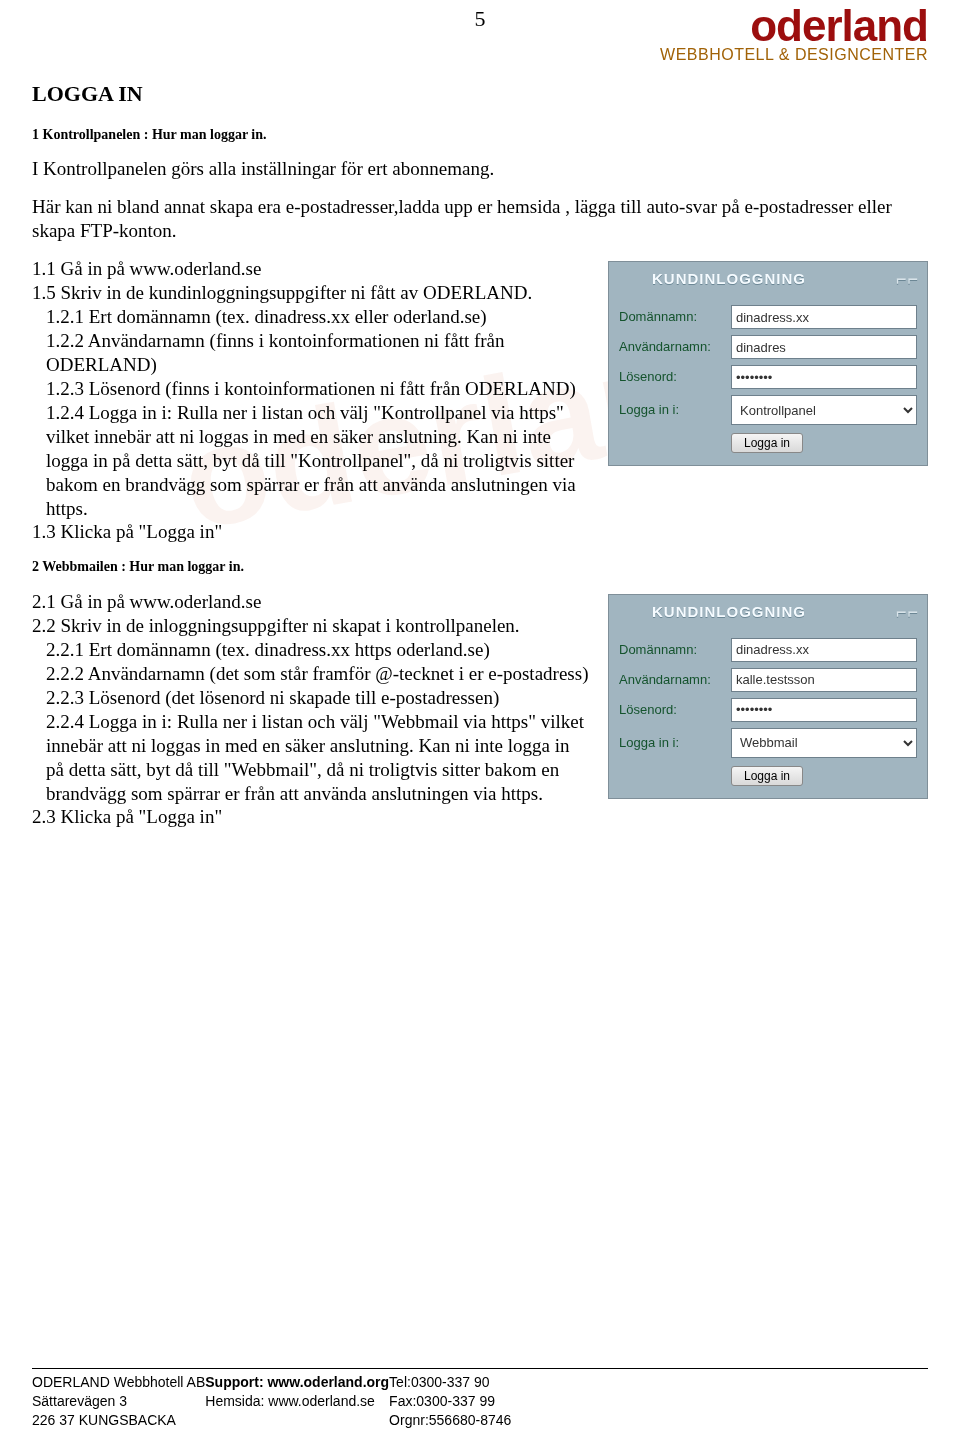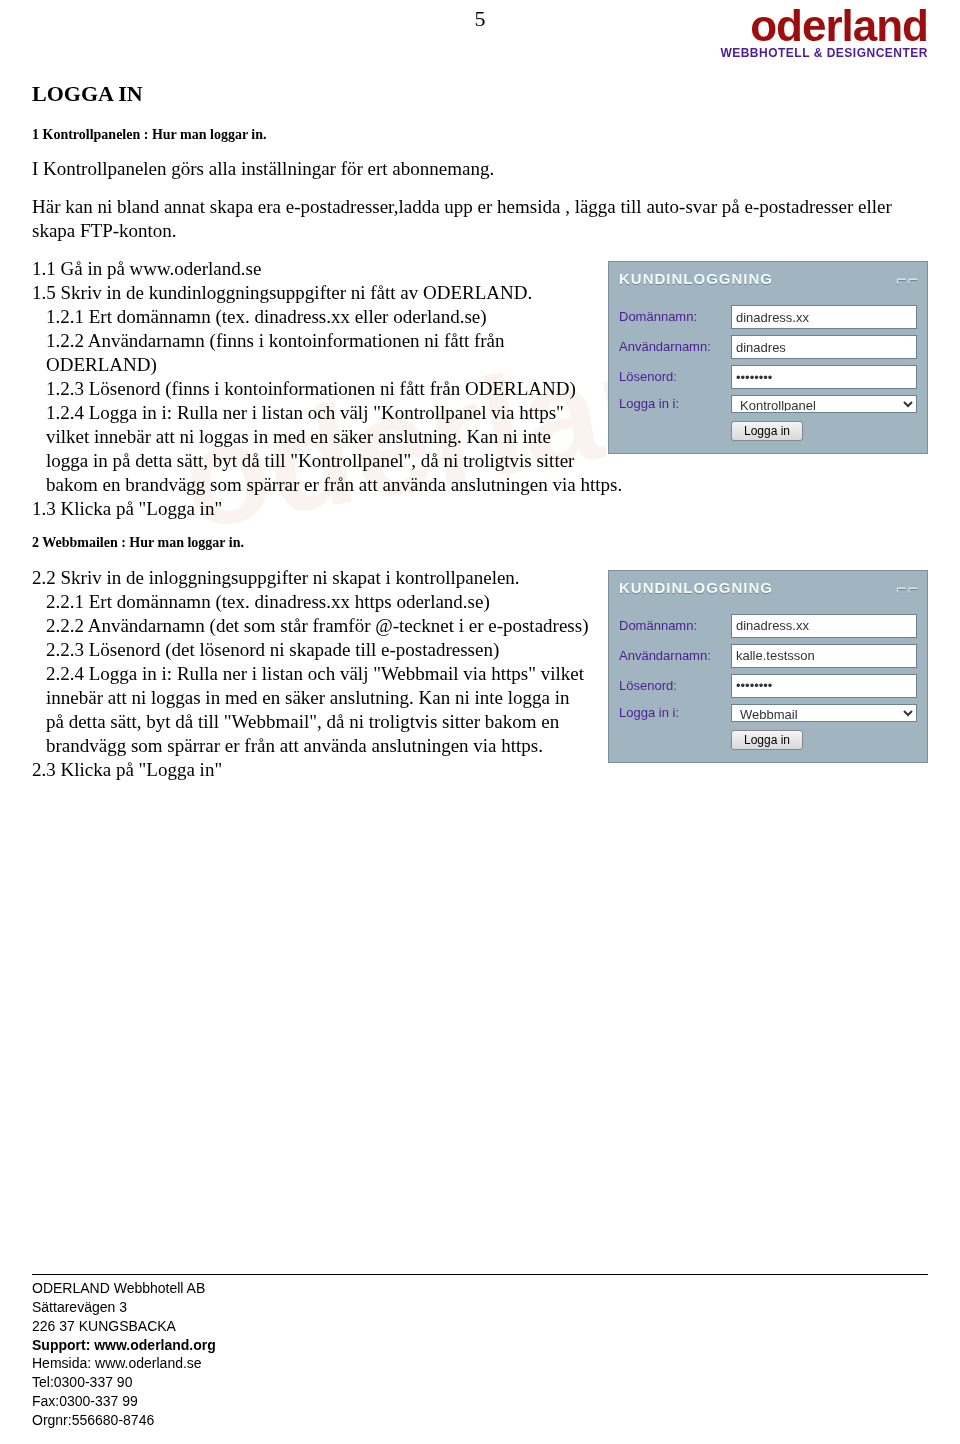--- a/index.html
+++ b/index.html
@@ -1,41 +1,41 @@
 <!DOCTYPE html>
 <html><head>
 <meta charset="utf-8">
 <style>
   html,body{margin:0;padding:0;background:#fff;font-family:"Times New Roman",Times,serif;color:#000;}
   .page{width:960px;min-height:1444px;margin:0 auto;position:relative;box-sizing:border-box;padding:8px 32px 0 32px;}
   .pagenum{position:absolute;top:6px;left:0;width:100%;text-align:center;font-size:22px;font-family:"Times New Roman",serif;}
   .logo{position:absolute;top:6px;right:32px;text-align:right;}
   .logo-main{font-family:Arial,Helvetica,sans-serif;font-weight:900;font-size:44px;color:#9c0e0e;letter-spacing:-1px;line-height:0.9;}
-  .logo-sub{font-family:Arial,Helvetica,sans-serif;font-weight:700;font-size:12px;color:#4c1d95;letter-spacing:0.5px;}
+  .logo-sub{font-family:Arial,Helvetica,sans-serif;font-weight:400;font-size:16px;color:#a16207;letter-spacing:0.5px;}
   .watermark{position:absolute;left:180px;top:350px;font-family:Arial,sans-serif;font-weight:900;font-size:140px;color:rgba(200,100,60,0.08);transform:rotate(-10deg);pointer-events:none;z-index:0;}
   .content{position:relative;z-index:1;padding-top:60px;font-size:19px;line-height:1.26;}
   h1.doctitle{font-size:22px;font-weight:bold;margin:12px 0 18px 0;}
   h2.sect{font-size:14px;font-weight:bold;margin:14px 0 14px 0;}
   p{margin:0 0 14px 0;}
   .indent-block{margin-left:14px;}
   .float-right{float:right;margin:4px 0 8px 16px;}
   .login-panel{width:320px;background:#a1b5c0;border:1px solid #7f8f99;font-family:Tahoma,Arial,sans-serif;font-size:13px;color:#fff;box-sizing:border-box;}
-  .login-title{font-weight:bold;font-size:15px;letter-spacing:1px;padding:8px 10px 4px 10px;color:#f5fbff;text-shadow:0 1px 0 #6c8795;position:relative;}
+  .login-title{font-weight:bold;font-size:15px;letter-spacing:1px;padding:8px 10px 4px 10px;color:#f5fbff;text-shadow:0 1px 0 #6c8795;position:relative;margin-left:33px;}
   .login-title .keys{position:absolute;right:8px;top:6px;font-size:18px;color:#d9e4ea;}
   .login-body{padding:6px 10px 12px 10px;}
   .login-row{display:flex;align-items:center;margin:6px 0;}
-  .login-row label{width:112px;color:#4c1d95;font-size:13px;}
+  .login-row label{width:112px;color:#14532d;font-size:13px;}
   .login-row input[type=text],.login-row input[type=password],.login-row select{flex:1;min-width:0;background:#fff;border:1px solid #6e808c;height:20px;font-size:13px;padding:1px 4px;font-family:Tahoma,Arial,sans-serif;color:#333;}
-  .login-row select{height:18px;}
+  .login-row select{height:30px;}
   .login-btn-row{margin:8px 0 0 112px;}
   .login-btn{background:linear-gradient(#f5f5f5,#d9d9d9);border:1px solid #888;border-radius:3px;padding:2px 12px;font-family:Tahoma,Arial,sans-serif;font-size:12px;cursor:pointer;}
   .clear{clear:both;}
   .footer{position:absolute;bottom:14px;left:32px;right:32px;font-family:Arial,Helvetica,sans-serif;font-size:14px;}
   .footer-line{border-top:1px solid #000;margin-bottom:4px;}
-  .footer-cols{display:flex;justify-content:space-between;flex-direction:column;}
+  .footer-cols{display:flex;}
   .footer-col{line-height:1.35;}
   .footer-col b{font-weight:bold;}
 </style>
 </head>
 <body>
 
 <div class="page">
   <div class="pagenum">5</div>
 
   <div class="logo">
@@ -118,20 +118,21 @@
           <select>
             <option>Webbmail</option>
           </select>
         </div>
         <div class="login-btn-row">
           <button class="login-btn">Logga in</button>
         </div>
       </div>
     </div>
 
+    <div>2.1  Gå in på www.oderland.se</div>
     <div>2.2  Skriv in de inloggningsuppgifter ni skapat i kontrollpanelen.</div>
     <div class="indent-block">2.2.1  Ert domännamn (tex. dinadress.xx https oderland.se)</div>
     <div class="indent-block">2.2.2  Användarnamn (det som står framför @-tecknet i er e-postadress)</div>
     <div class="indent-block">2.2.3  Lösenord (det lösenord ni skapade till e-postadressen)</div>
     <div class="indent-block">2.2.4  Logga in i: Rulla ner i listan och välj "Webbmail via https" vilket innebär att ni loggas in med en säker anslutning. Kan ni inte logga in på detta sätt, byt då till "Webbmail", då ni troligtvis sitter bakom en brandvägg som spärrar er från att använda anslutningen via https.</div>
     <div>2.3  Klicka på "Logga in"</div>
 
     <div class="clear"></div>
   </div>
 

